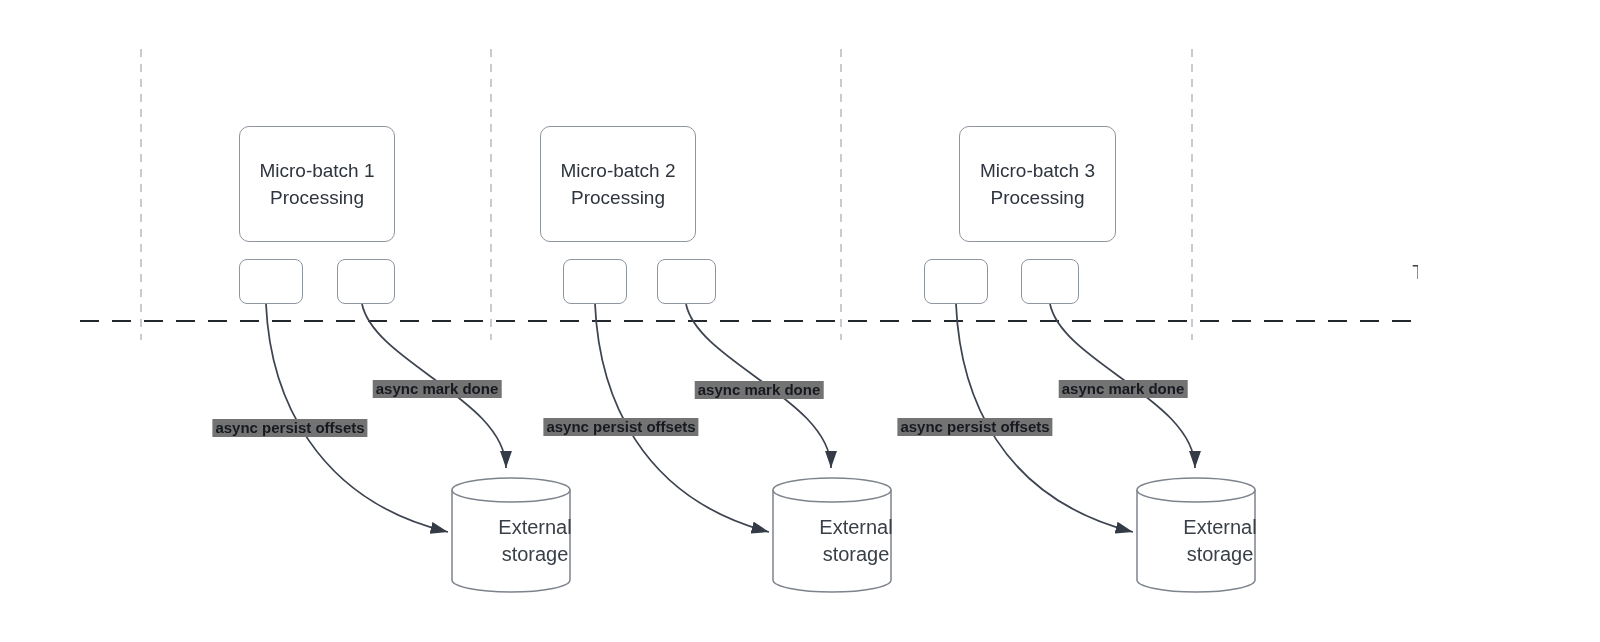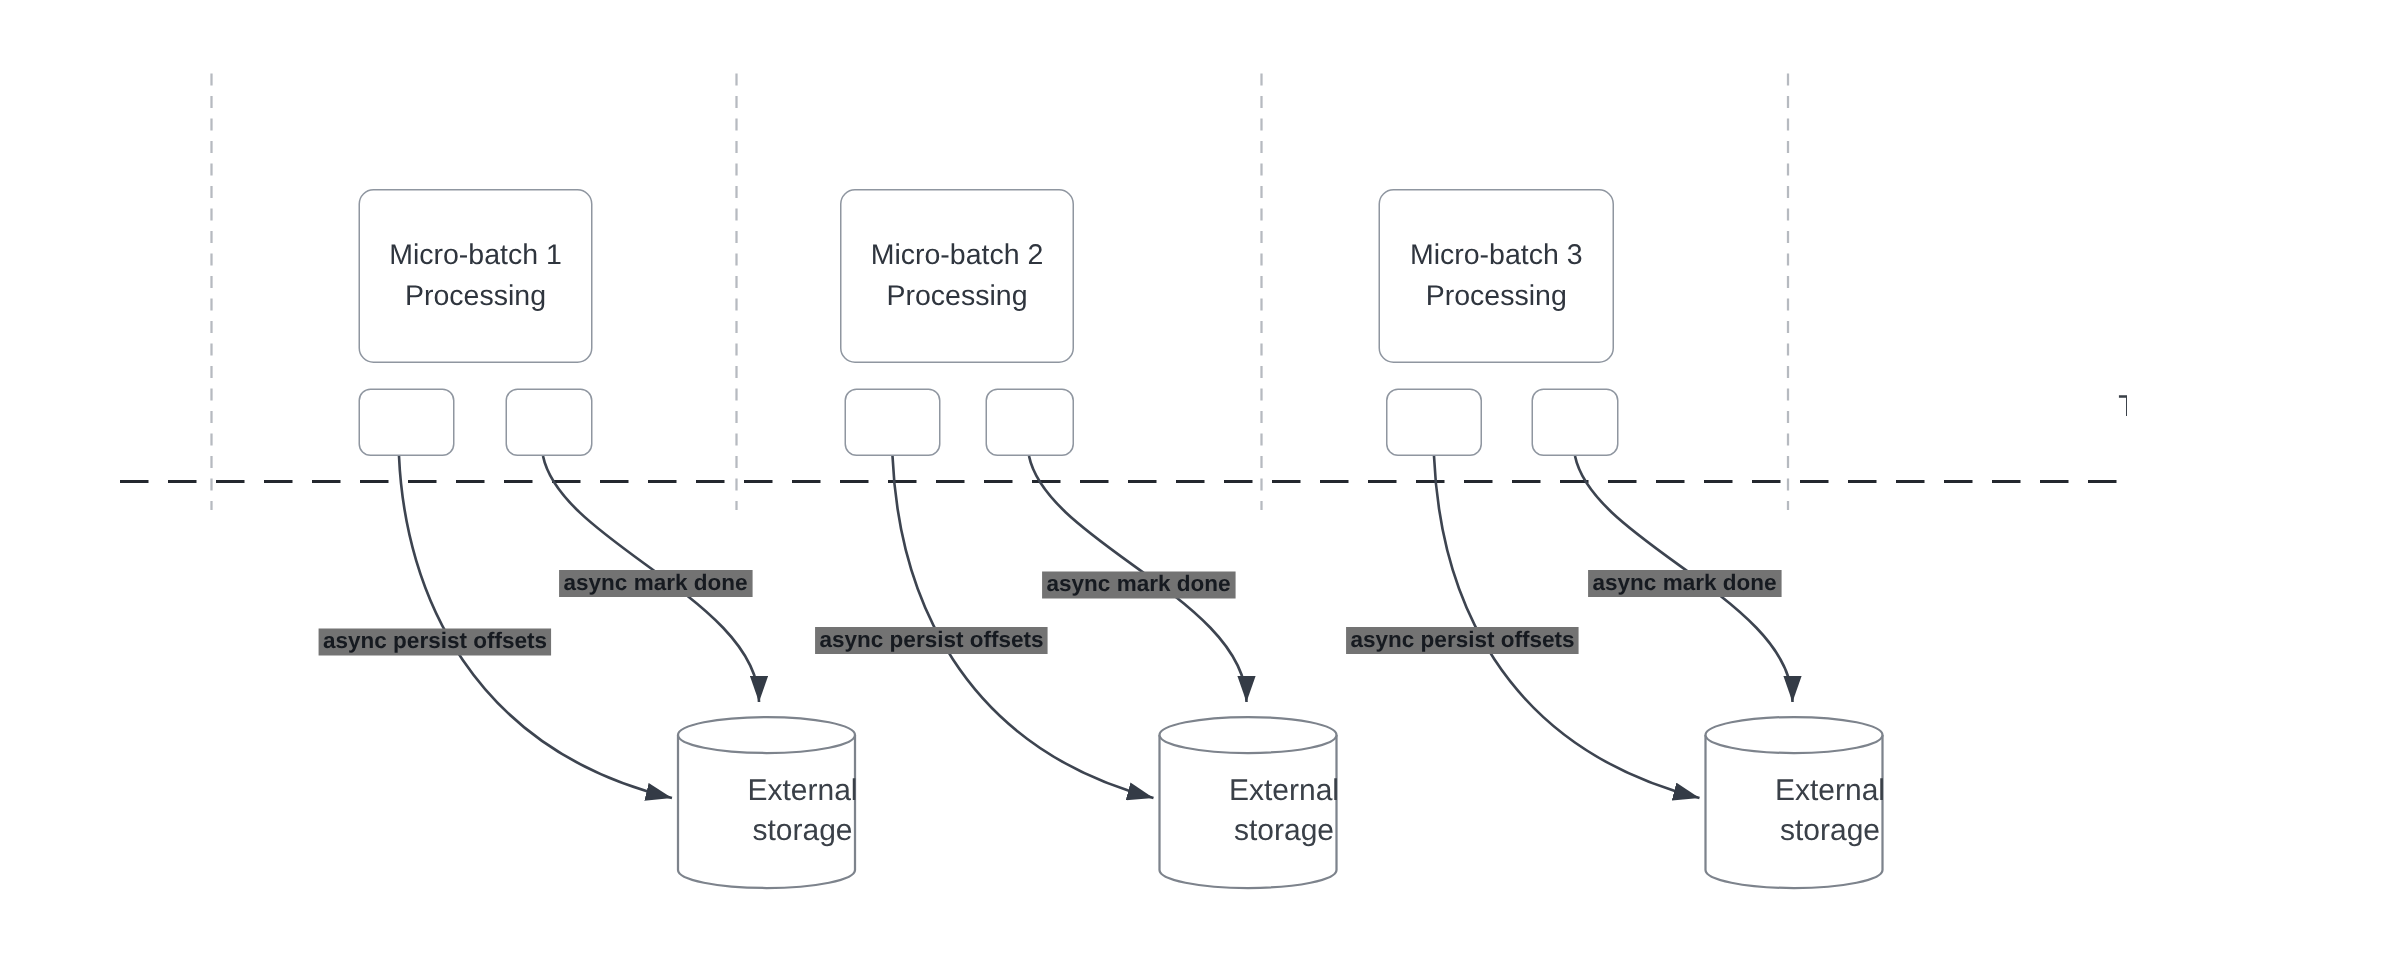--- a/index.html
+++ b/index.html
@@ -70,25 +70,25 @@
     <path d="M686,304 C698,362 831,400 831,468" fill="none" stroke-width="1.75" marker-end="url(#arrow)" stroke="#3d4450"></path>
 
     <path d="M956,304 C960,395 1000,498 1133,532" fill="none" stroke-width="1.75" marker-end="url(#arrow)" stroke="#3d4450"></path>
     <path d="M1050,304 C1062,362 1195,400 1195,468" fill="none" stroke-width="1.75" marker-end="url(#arrow)" stroke="#3d4450"></path>
   </svg>
 
   <div class="mb-box" style="left:239px;top:126px;width:156px;height:116px">
     <span>Micro-batch 1</span>
     <span>Processing</span>
   </div>
-  <div class="mb-box" style="left:560px;top:126px;width:156px;height:116px">
+  <div class="mb-box" style="left:540px;top:126px;width:156px;height:116px">
     <span>Micro-batch 2</span>
     <span>Processing</span>
   </div>
-  <div class="mb-box" style="left:919px;top:126px;width:157px;height:116px">
+  <div class="mb-box" style="left:959px;top:126px;width:157px;height:116px">
     <span>Micro-batch 3</span>
     <span>Processing</span>
   </div>
 
   <div class="sb" style="left:239px;top:259px;width:64px;height:45px"></div>
   <div class="sb" style="left:337px;top:259px;width:58px;height:45px"></div>
   <div class="sb" style="left:563px;top:259px;width:64px;height:45px"></div>
   <div class="sb" style="left:657px;top:259px;width:59px;height:45px"></div>
   <div class="sb" style="left:924px;top:259px;width:64px;height:45px"></div>
   <div class="sb" style="left:1021px;top:259px;width:58px;height:45px"></div>

